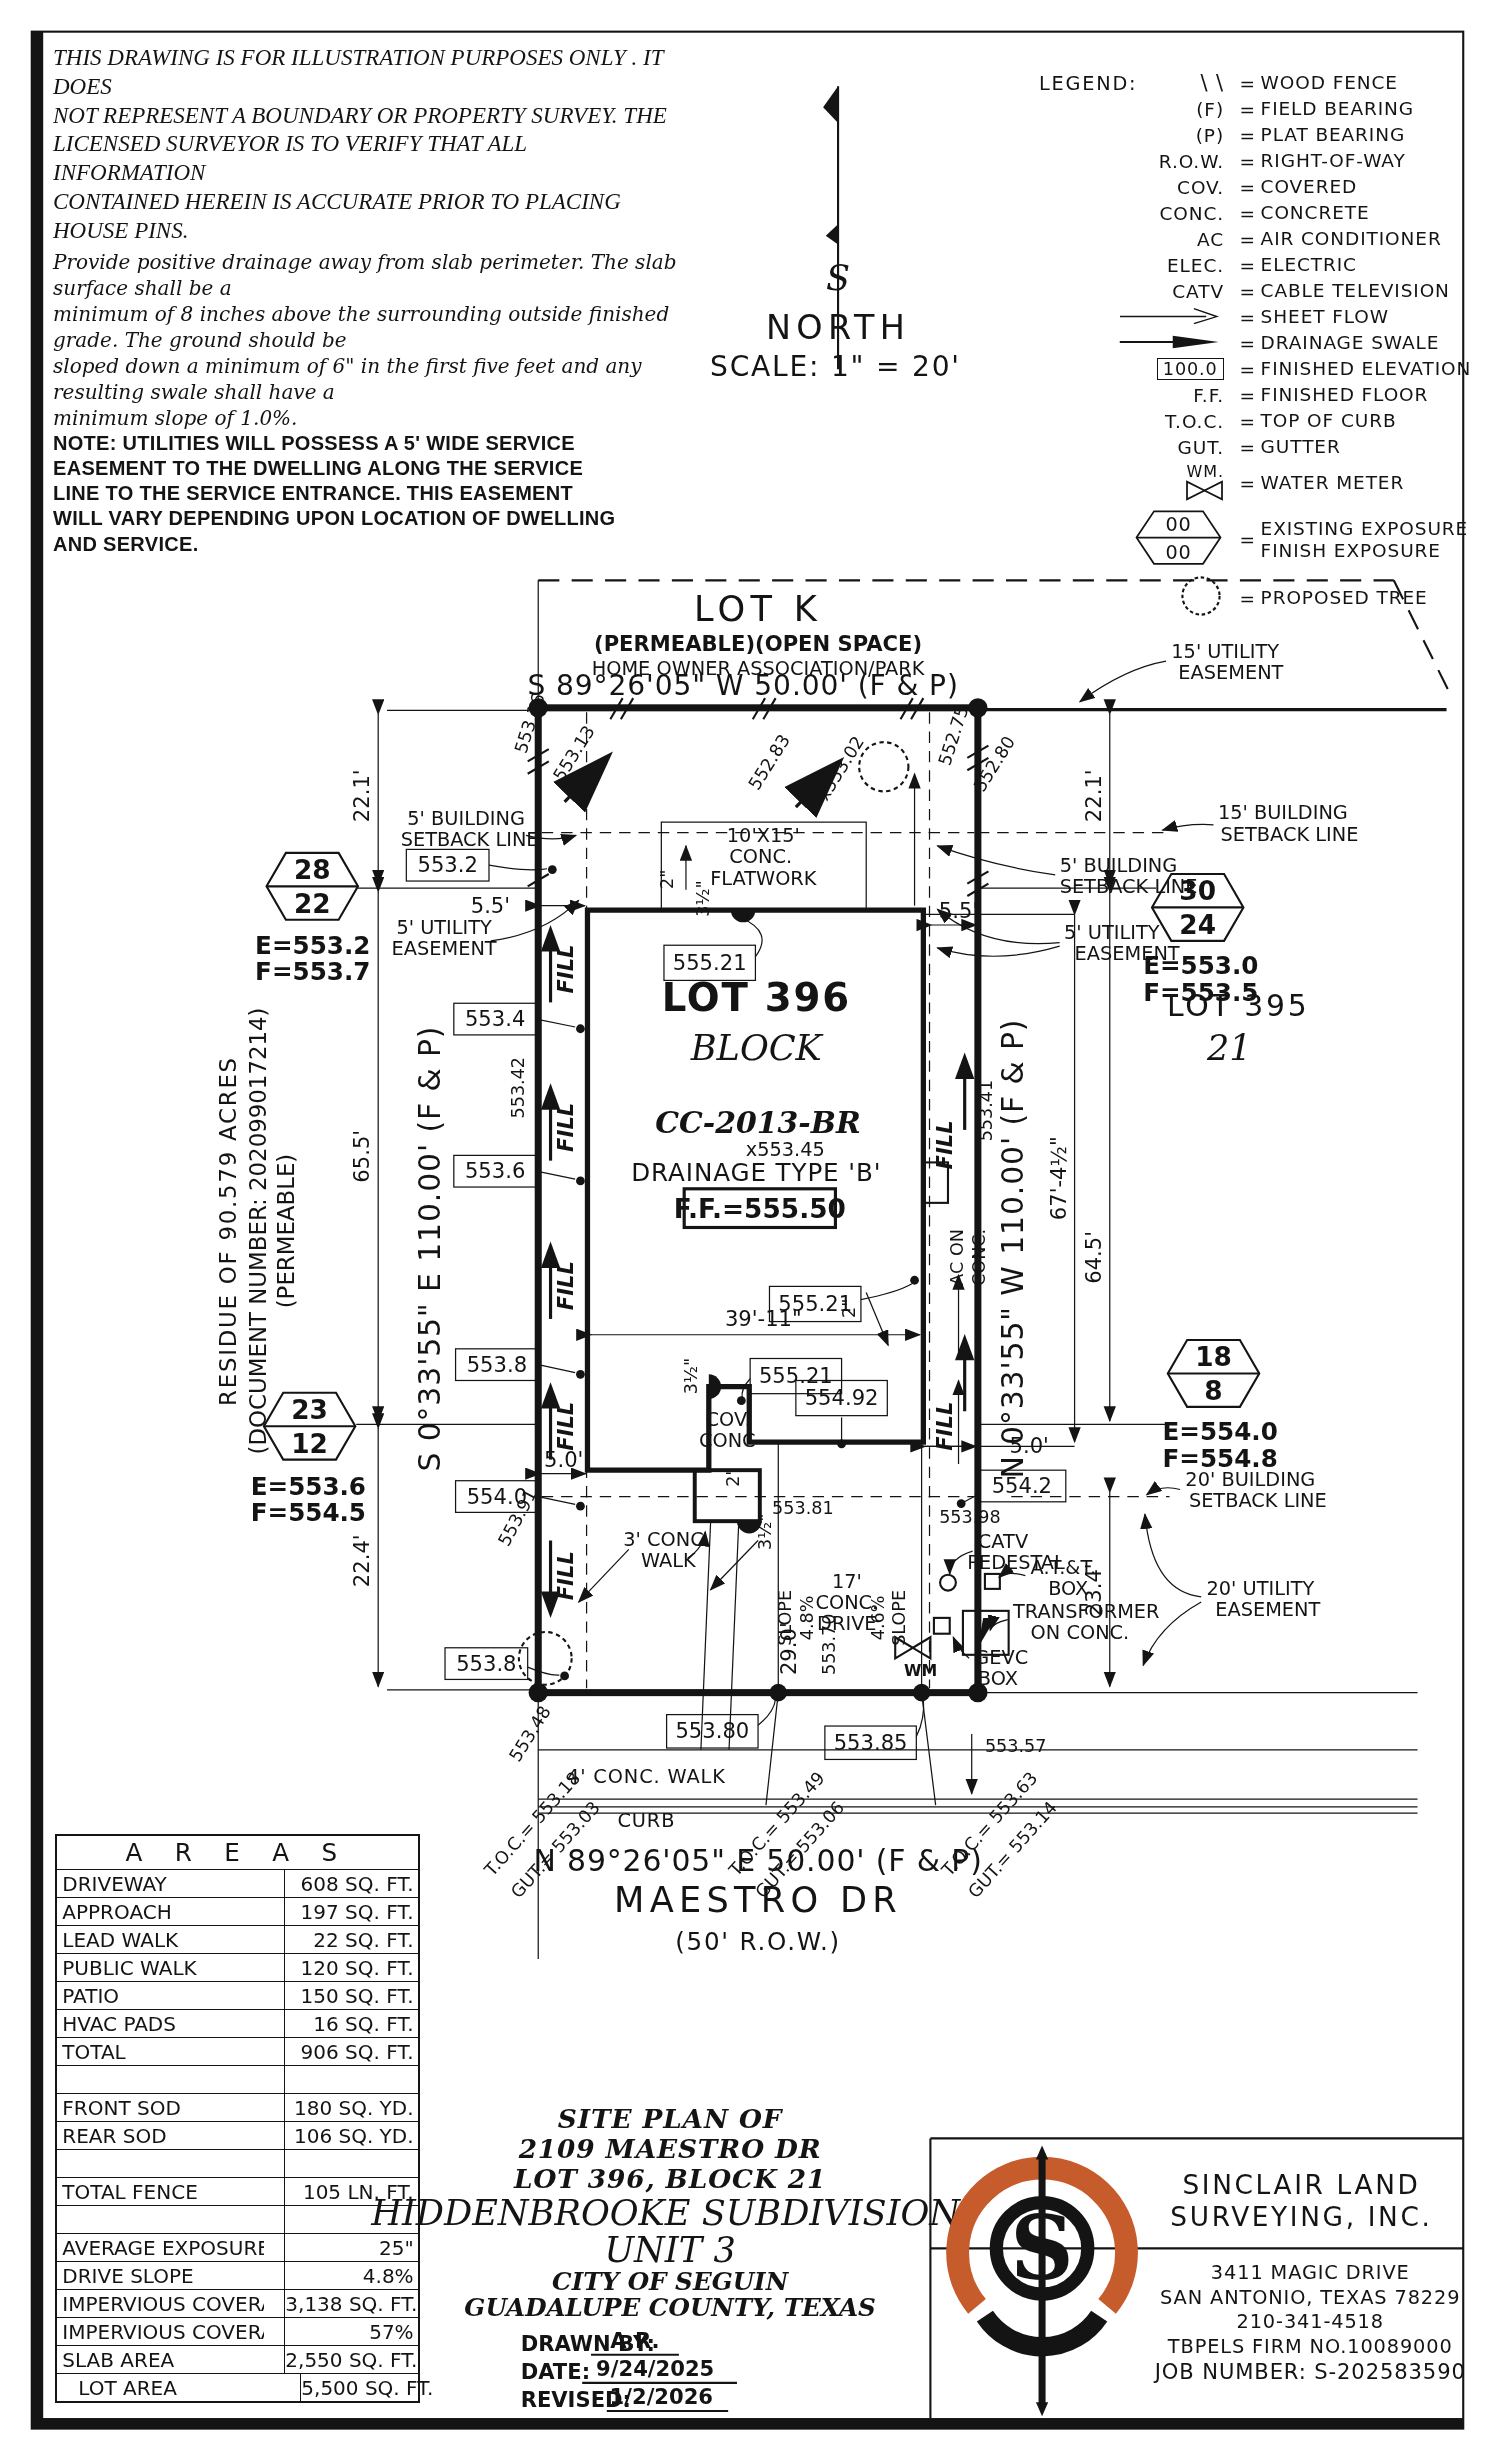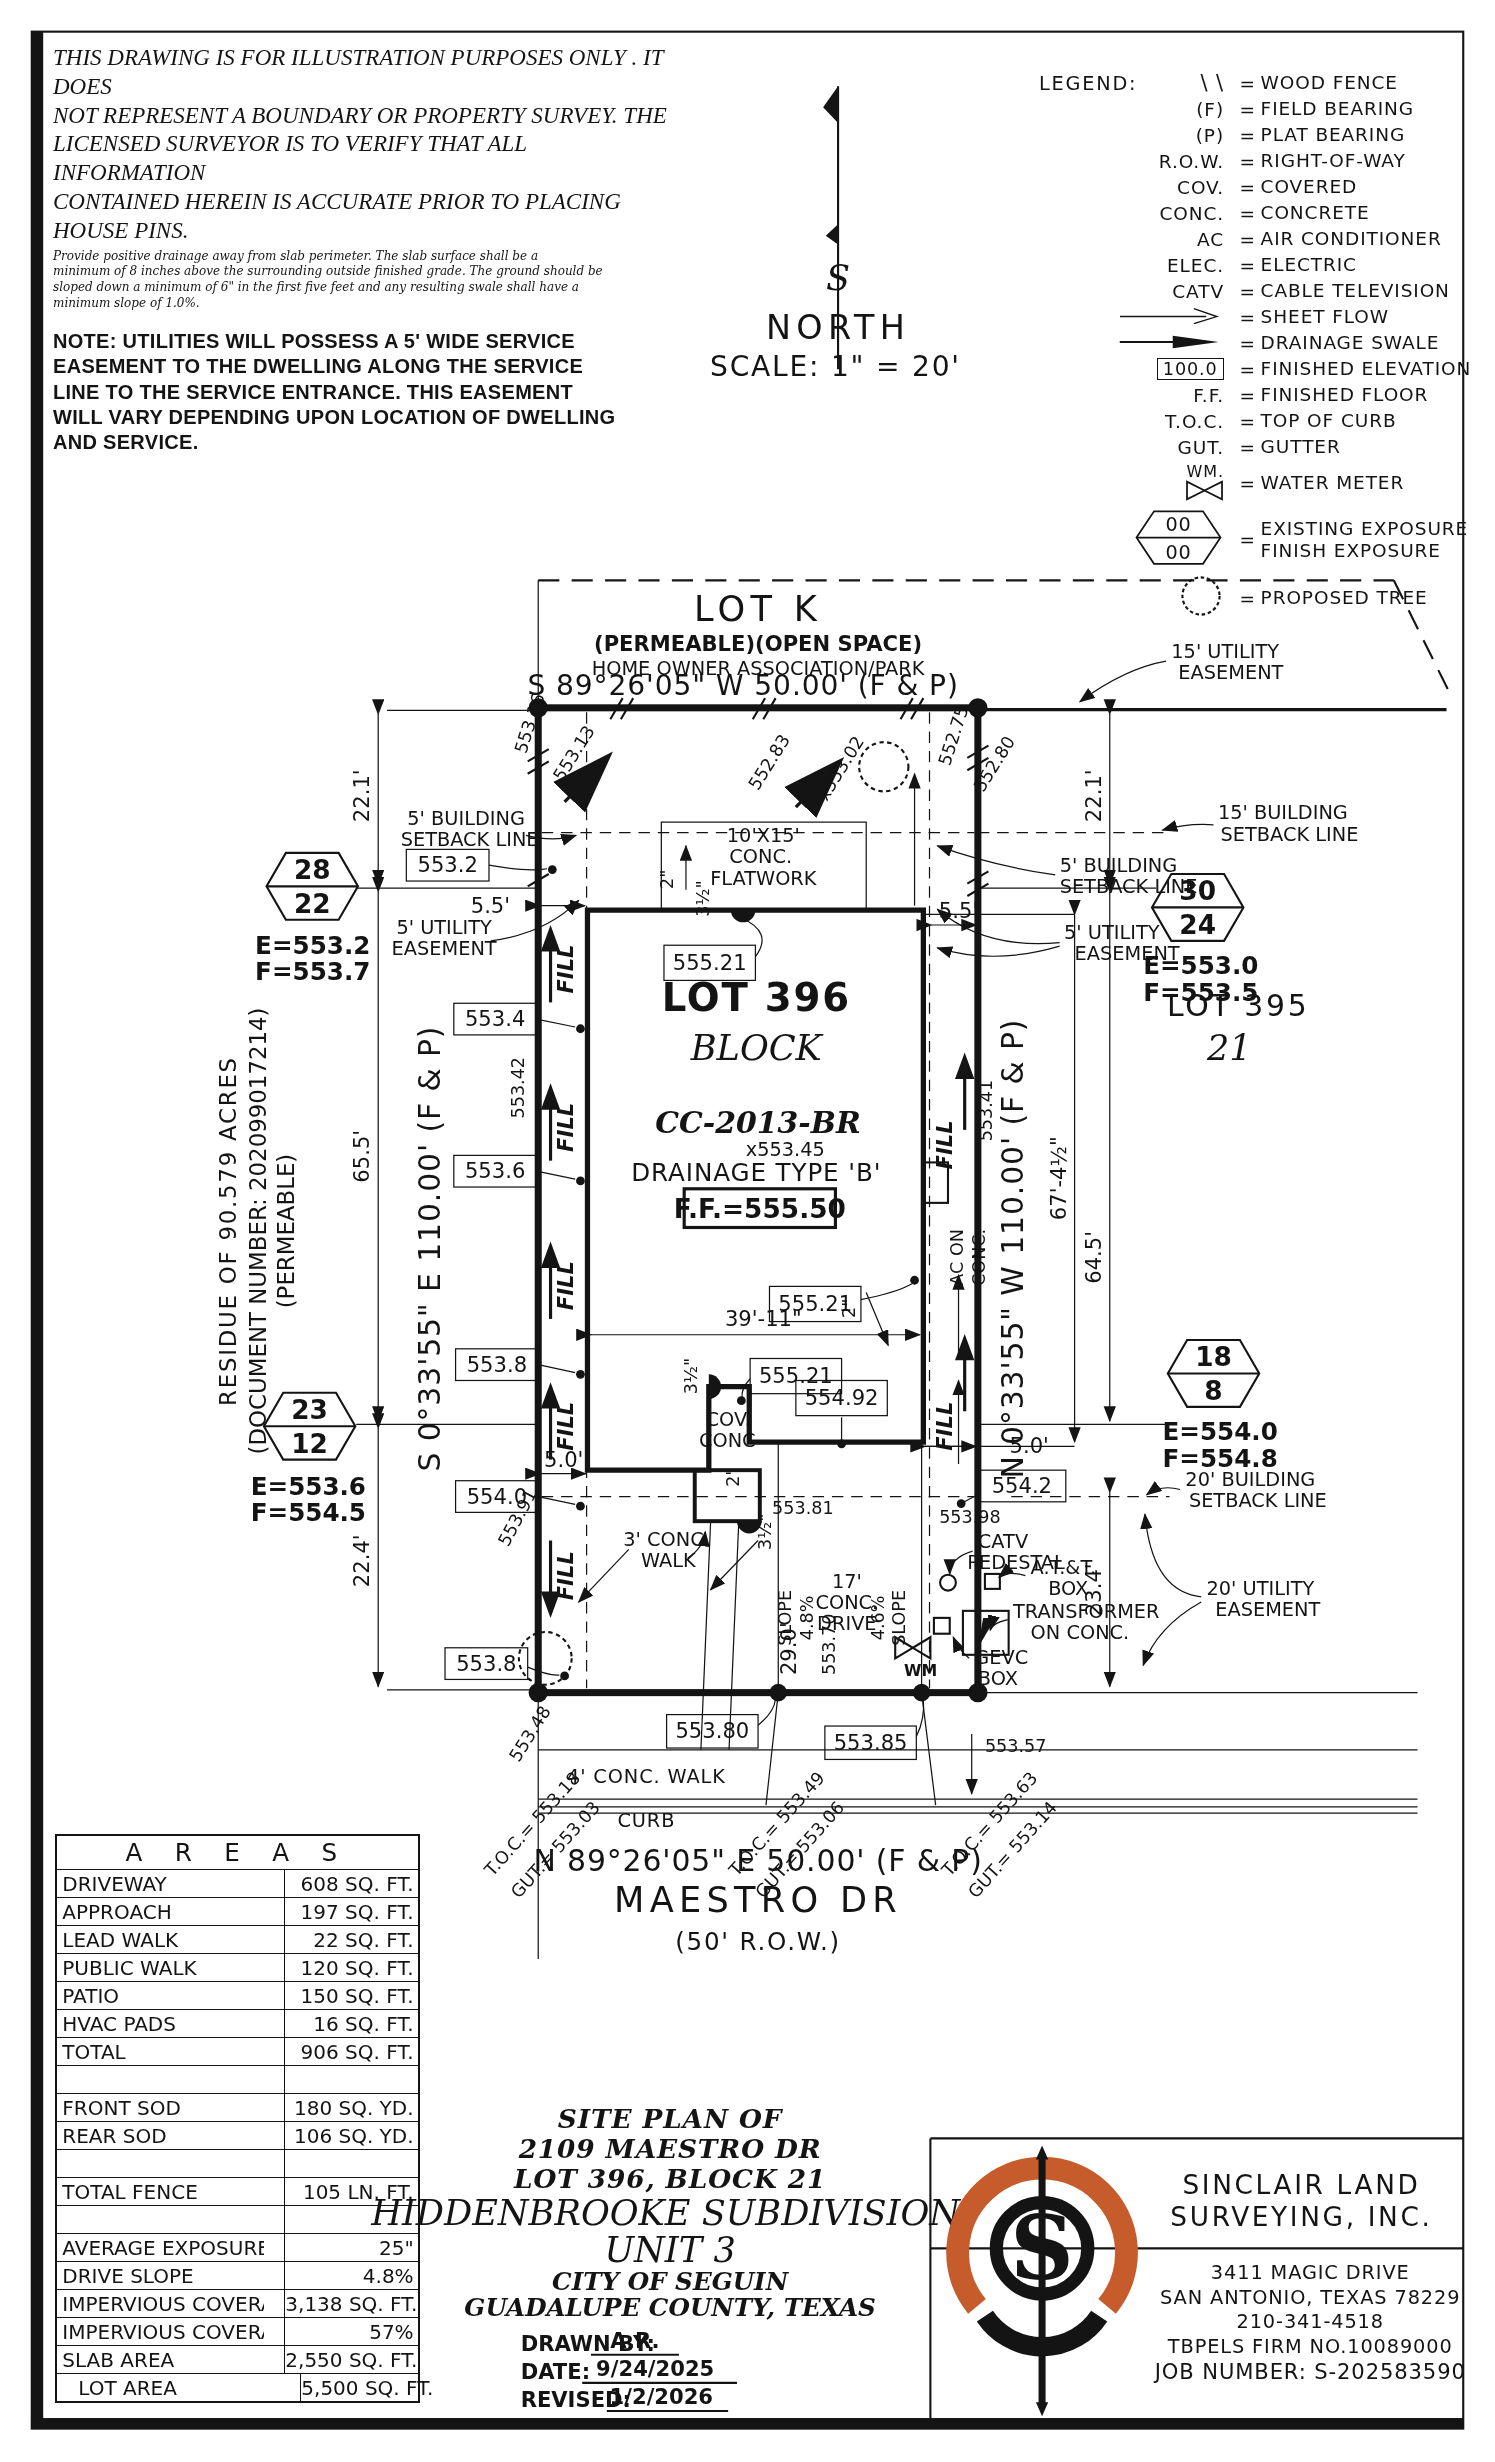--- a/index.html
+++ b/index.html
@@ -17,22 +17,22 @@
   .fillb{fill:#141414;stroke:none}.f18{font-size:18px}.f20{font-size:20px}.f22{font-size:22px}
   .f24{font-size:24px}.f26{font-size:26px}.f28{font-size:28px}.f30{font-size:30px}
   .f32{font-size:32px}.f34{font-size:34px}.f38{font-size:38px}.f40{font-size:40px}.f44{font-size:44px}
   .b{font-weight:bold}.i{font-style:italic}
   .ser{font-family:"DejaVu Serif","Liberation Serif",serif}
   .mid{text-anchor:middle}.end{text-anchor:end}
   .ls1{letter-spacing:1px}.ls2{letter-spacing:2px}.ls3{letter-spacing:3px}.ls6{letter-spacing:6px}
   
   #disclaimer{position:absolute;left:53px;top:44px;width:629px;}
   #disclaimer .p1{font-family:"Liberation Serif","DejaVu Serif",serif;font-style:italic;font-size:23px;line-height:1.25;}
-  #disclaimer .p2{font-family:"DejaVu Serif",serif;font-style:italic;font-size:12px;line-height:1.3;margin-top:3.5px;}
-  #disclaimer .note{font-family:"Liberation Sans",sans-serif;font-weight:bold;font-size:20px;line-height:1.26;margin-top:18px;letter-spacing:0.3px;}
+  #disclaimer .p2{font-family:"DejaVu Serif",serif;font-style:italic;font-size:20px;line-height:1.3;margin-top:3.5px;}
+  #disclaimer .note{font-family:"Liberation Sans",sans-serif;font-weight:bold;font-size:20px;line-height:1.26;margin-top:0;letter-spacing:0.3px;}
   
   #legend{position:absolute;left:1039px;top:70px;width:440px;font-size:18.5px;letter-spacing:0.9px;}
   #legend .hdr{position:absolute;left:0;top:1.8px;font-size:19.3px;letter-spacing:1.8px;}
   #legend .rows{margin-left:69px;}
   .lrow{display:flex;align-items:center;min-height:26px;}
   .lrow .sym{width:116px;text-align:right;padding-right:10.6px;flex:none;white-space:nowrap;}
   .lrow .eq{width:26px;flex:none;text-align:center;}
   .lrow .desc{flex:1;line-height:1.15;}
   .symbox{display:inline-block;border:1.8px solid #141414;padding:0 5.3px;font-size:17.6px;}
   

